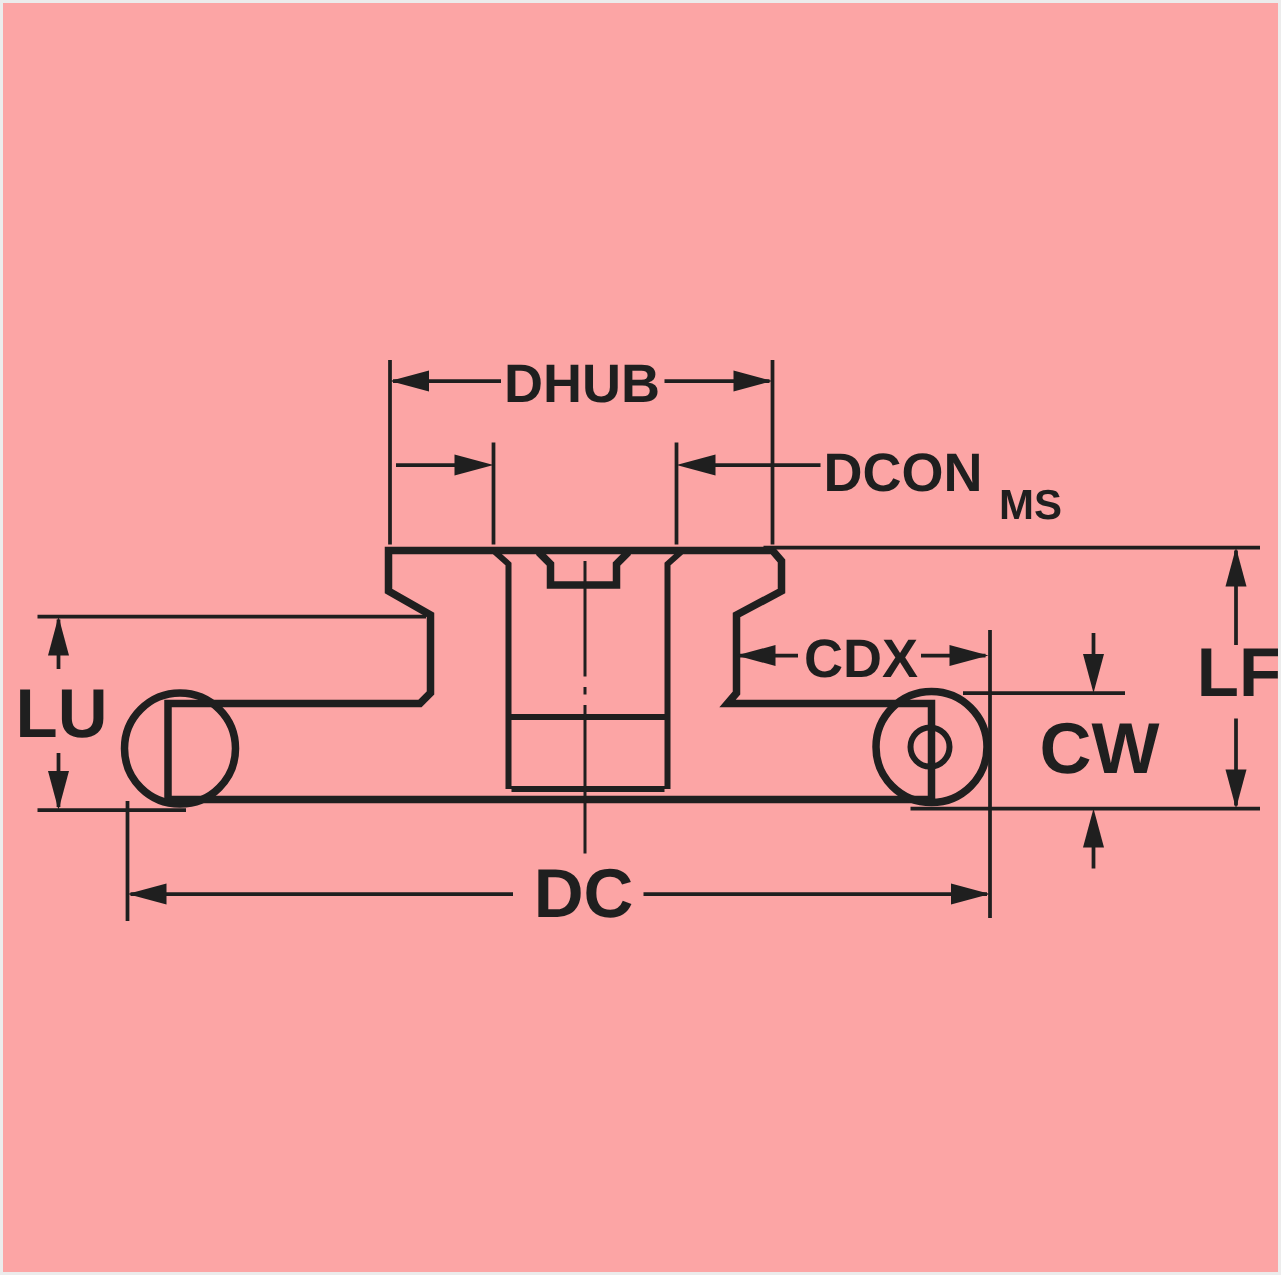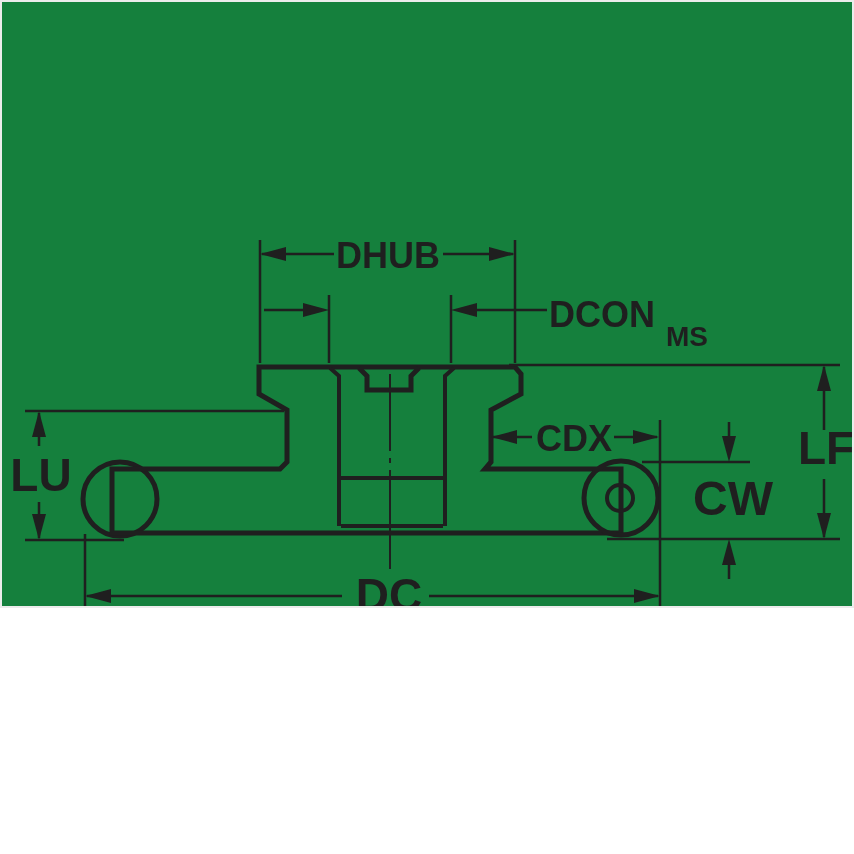--- a/index.html
+++ b/index.html
@@ -4,22 +4,22 @@
 <style>
   html, body {
     margin: 0;
     padding: 0;
     background: #ffffff;
     font-family: "Liberation Sans", sans-serif;
   }
   .canvas {
     position: relative;
     width: 854px;
-    height: 608px;
-    background: #15803d;
+    height: 850px;
+    background: #fca5a5;
     box-sizing: border-box;
     border: 2px solid #ececec;
     overflow: hidden;
   }
   svg { display: block; }
   .outline-thick  { fill: none; stroke: #1f1f1f; stroke-width: 5;   stroke-linejoin: miter; }
   .outline-med    { fill: none; stroke: #1f1f1f; stroke-width: 4;   stroke-linejoin: miter; }
   .outline-thin   { fill: none; stroke: #1f1f1f; stroke-width: 2;   }
   .dim-line       { fill: none; stroke: #1f1f1f; stroke-width: 2.5; }
   .arrowhead      { fill: #1f1f1f; stroke: none; }

